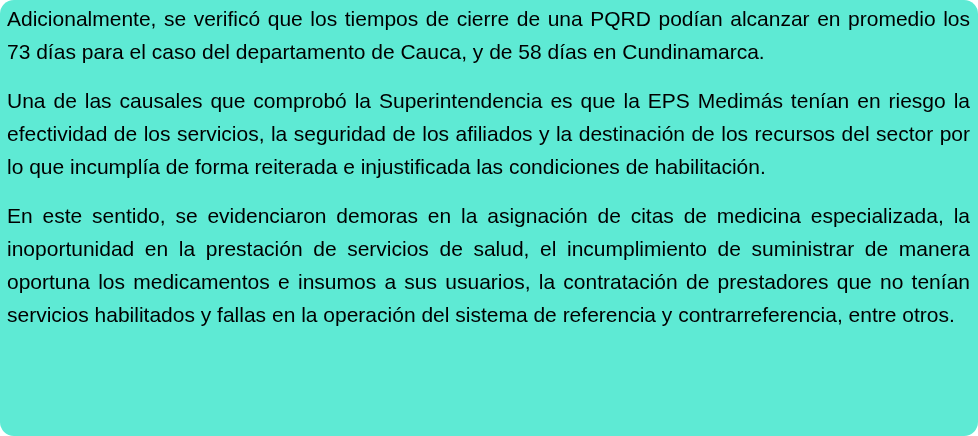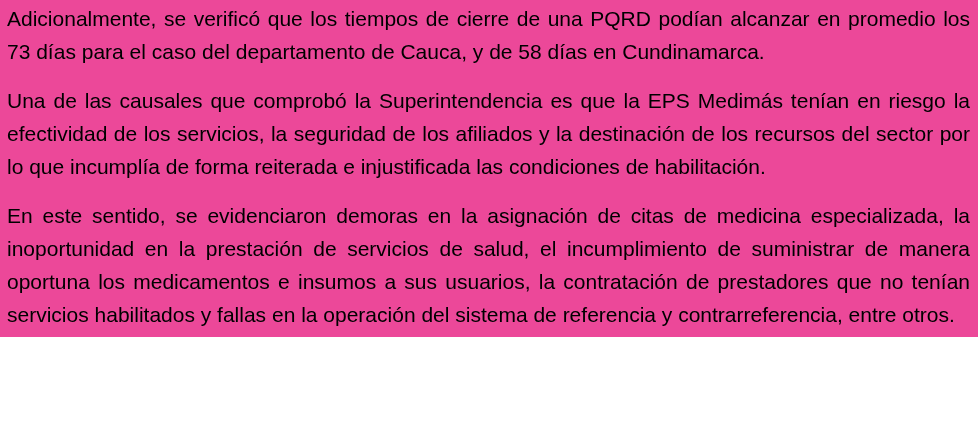--- a/index.html
+++ b/index.html
@@ -9,24 +9,25 @@
   }
   body {
     width: 978px;
     height: 436px;
     overflow: hidden;
     font-family: "Liberation Sans", "DejaVu Sans", sans-serif;
   }
   .page {
     box-sizing: border-box;
     width: 978px;
-    height: 337px;
+    height: 436px;
     padding: 2px 8px 0 7px;
-    background: #ec4899;
+    background: #5eead4;
     color: #000000;
+    border-radius: 14px;
   }
   .page p {
     margin: 0 0 16px 0;
     font-size: 21px;
     line-height: 33px;
     text-align: justify;
     text-justify: inter-word;
     color: #000000;
     letter-spacing: 0;
   }

